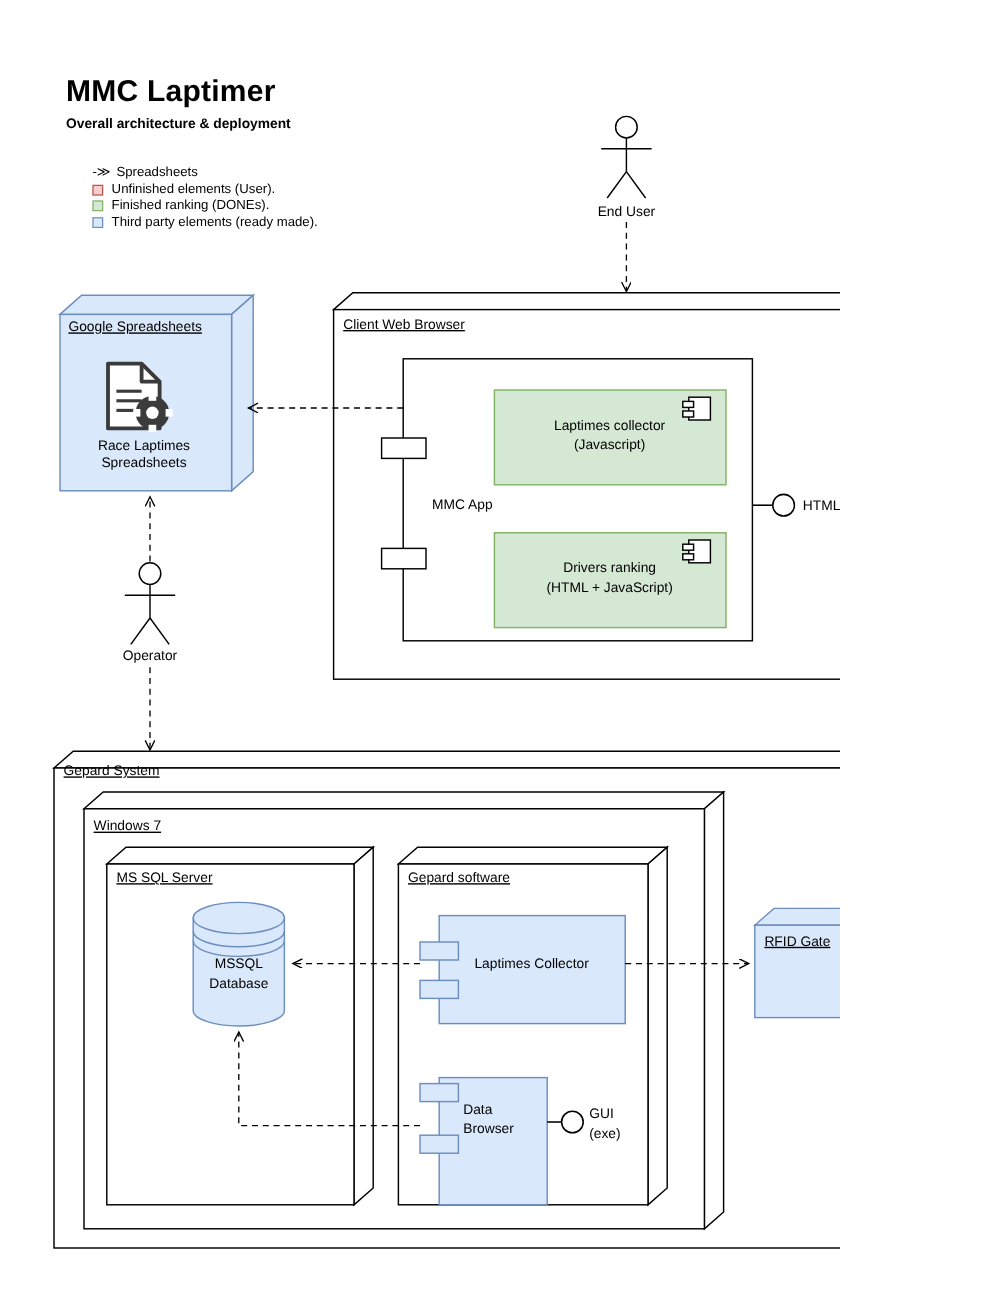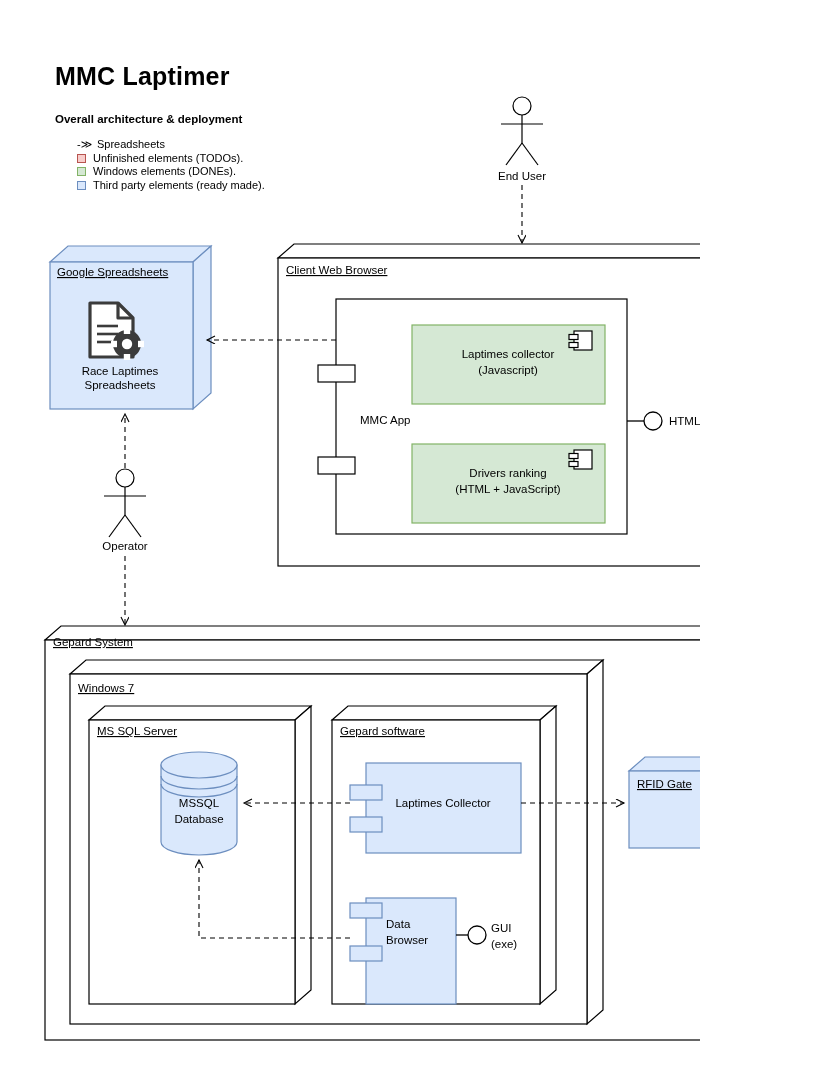--- a/index.html
+++ b/index.html
@@ -14,34 +14,34 @@
   .legend-arrow{width:16px;margin-right:4px;font-size:11px;display:inline-block;}
   svg{position:absolute;left:0;top:0;overflow:visible;}
   .txt{font-family:"Liberation Sans","DejaVu Sans",sans-serif;font-size:11.5px;fill:#000;}
 </style>
 </head>
 <body>
 
 <div id="stage">
 
   <div class="abs title" style="left:55px;top:62px;">MMC Laptimer</div>
-  <div class="abs subtitle" style="left:55px;top:113px;">Overall architecture &amp; deployment</div>
+  <div class="abs subtitle" style="left:55px;top:98px;">Overall architecture &amp; deployment</div>
 
   <div class="abs" style="left:77px;top:138px;">
     <div class="legend-row">
       <span class="legend-arrow">-≫</span>
       <span>Spreadsheets</span>
     </div>
     <div class="legend-row">
       <span class="swatch" style="background:#f8cecc;border-color:#b85450;"></span>
-      <span>Unfinished elements (TODOs).</span>
+      <span>Unfinished elements (User).</span>
     </div>
     <div class="legend-row">
       <span class="swatch" style="background:#d5e8d4;border-color:#82b366;"></span>
-      <span>Windows elements (DONEs).</span>
+      <span>Finished ranking (DONEs).</span>
     </div>
     <div class="legend-row">
       <span class="swatch" style="background:#dae8fc;border-color:#6c8ebf;"></span>
       <span>Third party elements (ready made).</span>
     </div>
   </div>
 
   <svg width="822" height="1091" viewBox="0 0 822 1091">
     <defs>
       <marker id="openArrow" markerWidth="12" markerHeight="12" refX="9" refY="4" orient="auto" markerUnits="userSpaceOnUse">

